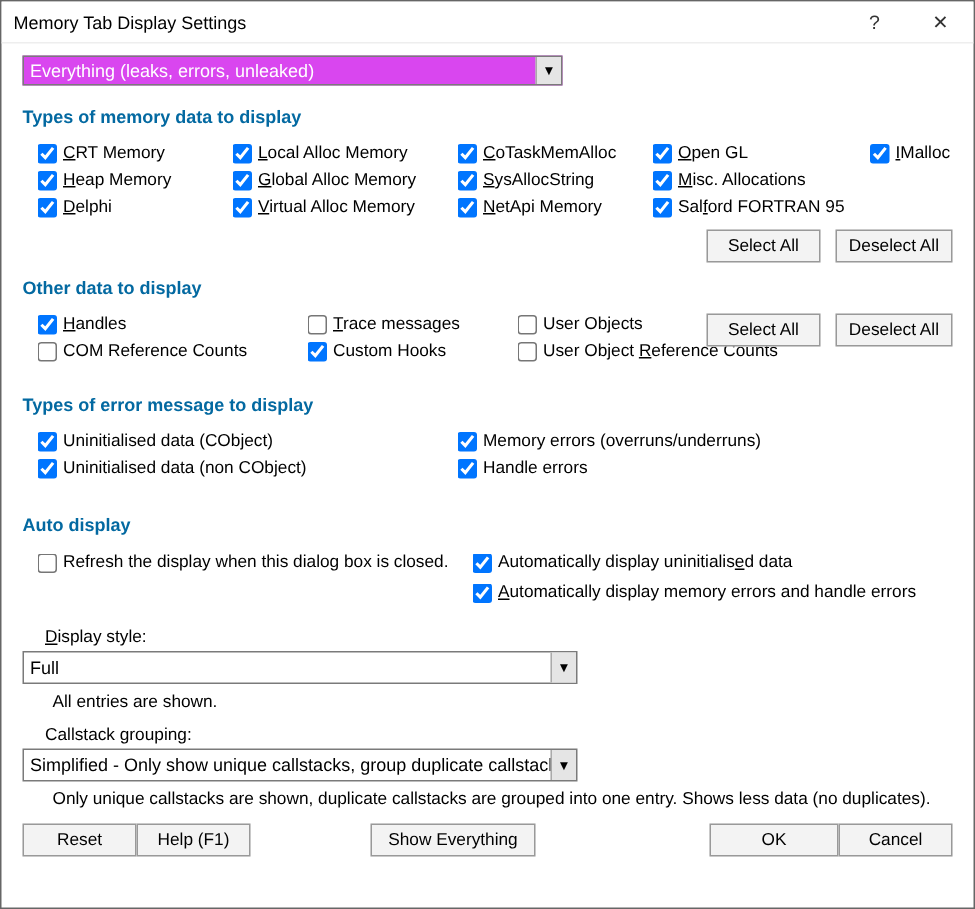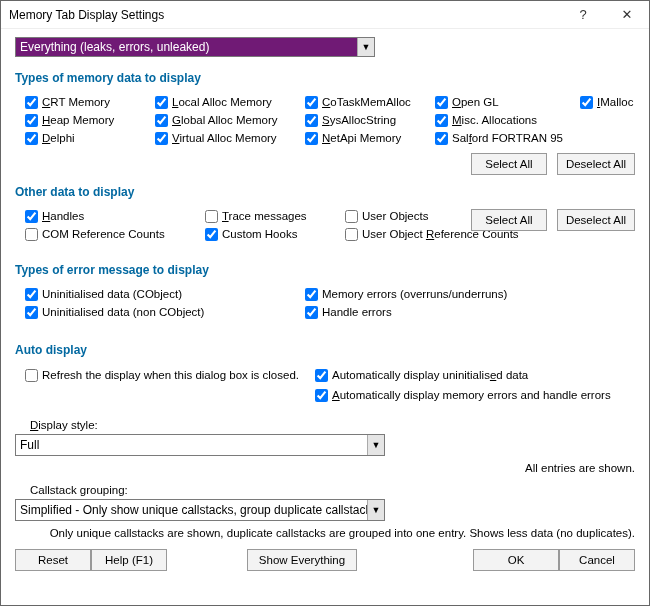--- a/index.html
+++ b/index.html
@@ -24,21 +24,21 @@
   }
   .titlebar-title { flex: 1; font-size: 12px; }
   .tb-btn {
     width: 44px; height: 28px;
     display: flex; align-items: center; justify-content: center;
     font-size: 13px; color: #333;
   }
   .content { padding: 8px 14px 8px 14px; }
   .combo-main {
     width: 360px; height: 20px;
-    background: #701a75;
+    background: #d946ef;
     color: #fff;
     border: 1px solid #7a7a7a;
     display: flex; align-items: center;
     padding: 0 4px;
     font-size: 12px;
     position: relative;
     margin-bottom: 14px;
   }
   .combo-main .arrow {
     position: absolute; right: 0; top: 0; bottom: 0;
@@ -97,21 +97,21 @@
     margin-bottom: 6px;
   }
   .combo-std .arrow {
     position: absolute; right: 0; top: 0; bottom: 0;
     width: 17px;
     background: #e5e5e5;
     border-left: 1px solid #aaa;
     display: flex; align-items: center; justify-content: center;
     color: #000; font-size: 9px;
   }
-  .helptext { margin: 2px 0 10px 7px; text-align: right; }
+  .helptext { margin: 2px 0 10px 20px; }
   .footer {
     display: flex; align-items: center; 
     margin-top: 4px;
   }
   .footer .spacer1 { flex: 0 0 80px; }
   .footer .spacer2 { flex: 1; }
   .auto-grid {
     display: grid;
     grid-template-columns: 290px 320px;
     margin-left: 10px;

